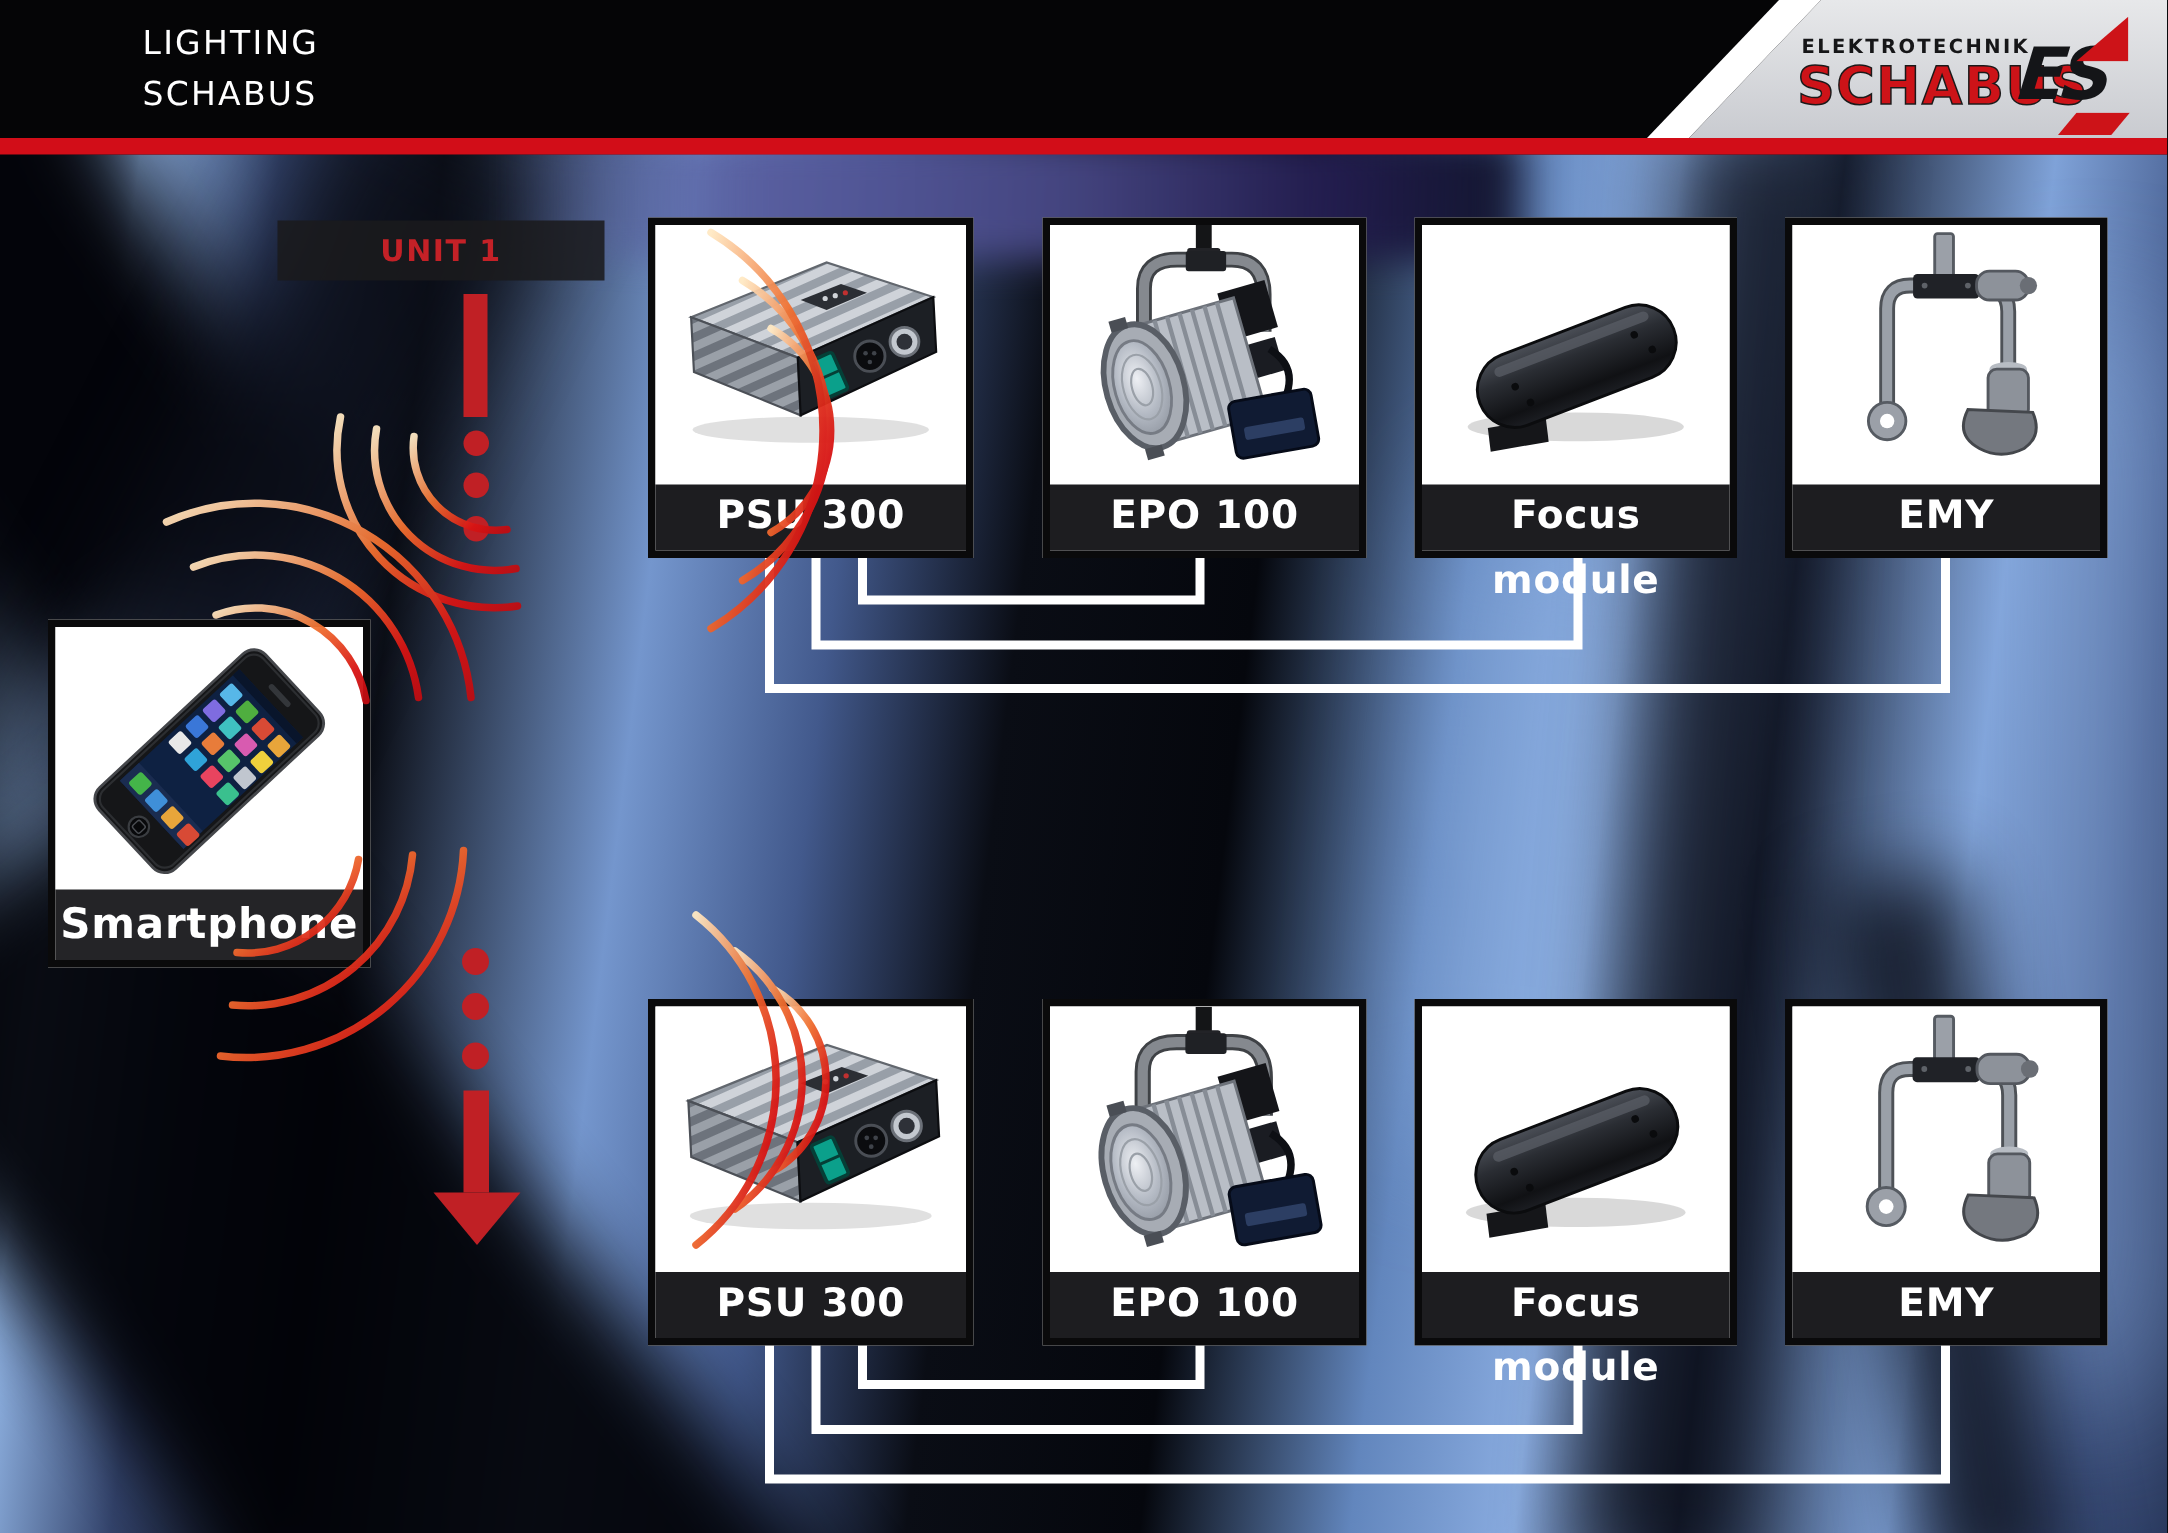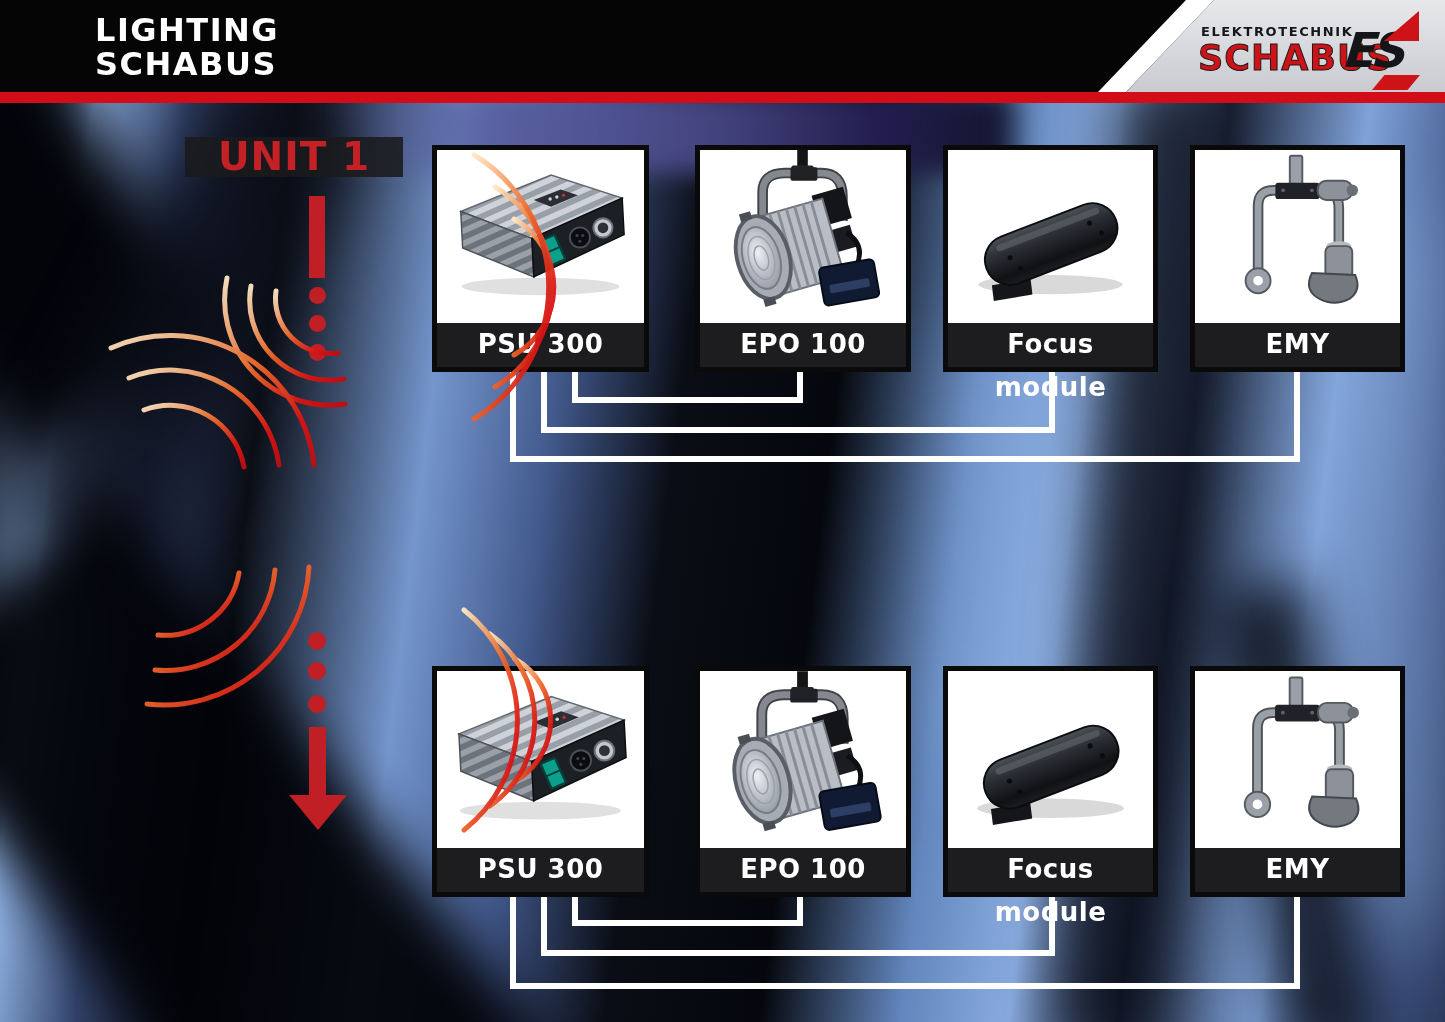--- a/index.html
+++ b/index.html
@@ -38,43 +38,43 @@
   .glow2{left:1330px;top:110px;width:120px;height:720px;background:#8fb2e4;
          filter:blur(46px);opacity:.45;}
 
   
   svg.lines,svg.arcs{position:absolute;left:0;top:0;z-index:2;pointer-events:none;}
   svg.arcs{z-index:4;}
 
   
   .header{position:absolute;left:0;top:0;width:1445px;height:92px;background:#050506;z-index:6;}
   .red-bar{position:absolute;left:0;top:92px;width:1445px;height:11px;background:#d20d18;z-index:6;}
-  .title{position:absolute;left:95px;top:13px;color:#fff;font-size:32px;font-weight:700;
+  .title{position:absolute;left:95px;top:13px;color:#fff;font-size:22px;font-weight:400;
          letter-spacing:1.5px;line-height:34px;}
   .band-white{position:absolute;left:0;top:0;width:100%;height:100%;background:#fff;
       clip-path:polygon(1186px 0, 1214px 0, 1126px 100%, 1098px 100%);}
   .logo-gray{position:absolute;left:0;top:0;width:100%;height:100%;
       background:linear-gradient(180deg,#e7e8ea 0%, #c9cbd0 100%);
       clip-path:polygon(1214px 0, 1445px 0, 1445px 100%, 1126px 100%);}
   .logo-el{position:absolute;left:1201px;top:24px;width:145px;color:#161618;
            font-size:13px;font-weight:800;letter-spacing:1.6px;}
   .logo-schabus{position:absolute;left:1198px;top:38px;color:#cd1318;font-size:35px;
            font-weight:900;letter-spacing:1px;-webkit-text-stroke:1px #1a1a1a;}
   .logo-es{position:absolute;left:1346px;top:22px;color:#141518;font-size:48px;
            font-weight:900;font-style:italic;letter-spacing:-4px;transform:skewX(-6deg);}
   .logo-tri{position:absolute;left:1384px;top:11px;width:35px;height:30px;background:#cd1318;
             clip-path:polygon(100% 0, 100% 100%, 0 100%);}
   .logo-slash{position:absolute;left:1372px;top:75px;width:48px;height:15px;background:#cd1318;
             clip-path:polygon(26% 0, 100% 0, 74% 100%, 0 100%);}
 
   
   .unit-bar{position:absolute;background:rgba(26,26,29,.87);font-weight:800;
             text-align:center;letter-spacing:1px;z-index:3;}
-  #unit1{left:185px;top:137px;width:218px;height:40px;line-height:40px;
-         font-size:39px;color:#c42127;}
+  #unit1{left:185px;top:147px;width:218px;height:40px;line-height:40px;
+         font-size:20px;color:#c42127;}
   #unit199{left:187px;top:853px;width:215px;height:44px;line-height:44px;
          font-size:31px;color:#a91a1f;}
   .arrow-piece{position:absolute;background:#c02025;z-index:3;}
   .shaft-top{left:309px;top:196px;width:16px;height:82px;}
   .shaft-bottom{left:309px;top:727px;width:17px;height:68px;}
   .dot{position:absolute;width:17px;height:17px;border-radius:50%;background:#c02025;z-index:3;}
   .arrow-head{position:absolute;left:289px;top:795px;width:0;height:0;z-index:3;
     border-left:29px solid transparent;border-right:29px solid transparent;
     border-top:35px solid #c02025;}
 
@@ -279,20 +279,28 @@
     <div class="dot" style="left:308.5px;top:286.5px;"></div>
     <div class="dot" style="left:308.5px;top:314.5px;"></div>
     <div class="dot" style="left:308.5px;top:343.5px;"></div>
     <div class="dot" style="left:308px;top:632px;width:18px;height:18px;"></div>
     <div class="dot" style="left:308px;top:662px;width:18px;height:18px;"></div>
     <div class="dot" style="left:308px;top:695px;width:18px;height:18px;"></div>
     <div class="arrow-piece shaft-bottom"></div>
     <div class="arrow-head"></div>
   </div>
 
+  <div class="device-box" id="phone-box">
+    <div class="device-img">
+      <svg viewBox="0 0 210 180">
+          <use href="#g-phone"></use>
+        </svg>
+    </div>
+    <div class="device-caption">Smartphone</div>
+  </div>
 
   <div class="device-box top" style="left:432px;width:217px;">
     <div class="device-img">
       <svg viewBox="0 0 210 180">
           <use href="#g-psu"></use>
         </svg>
       </div>
     <div class="device-caption">PSU 300</div>
   </div>
   <div class="device-box top" style="left:695px;width:216px;">

